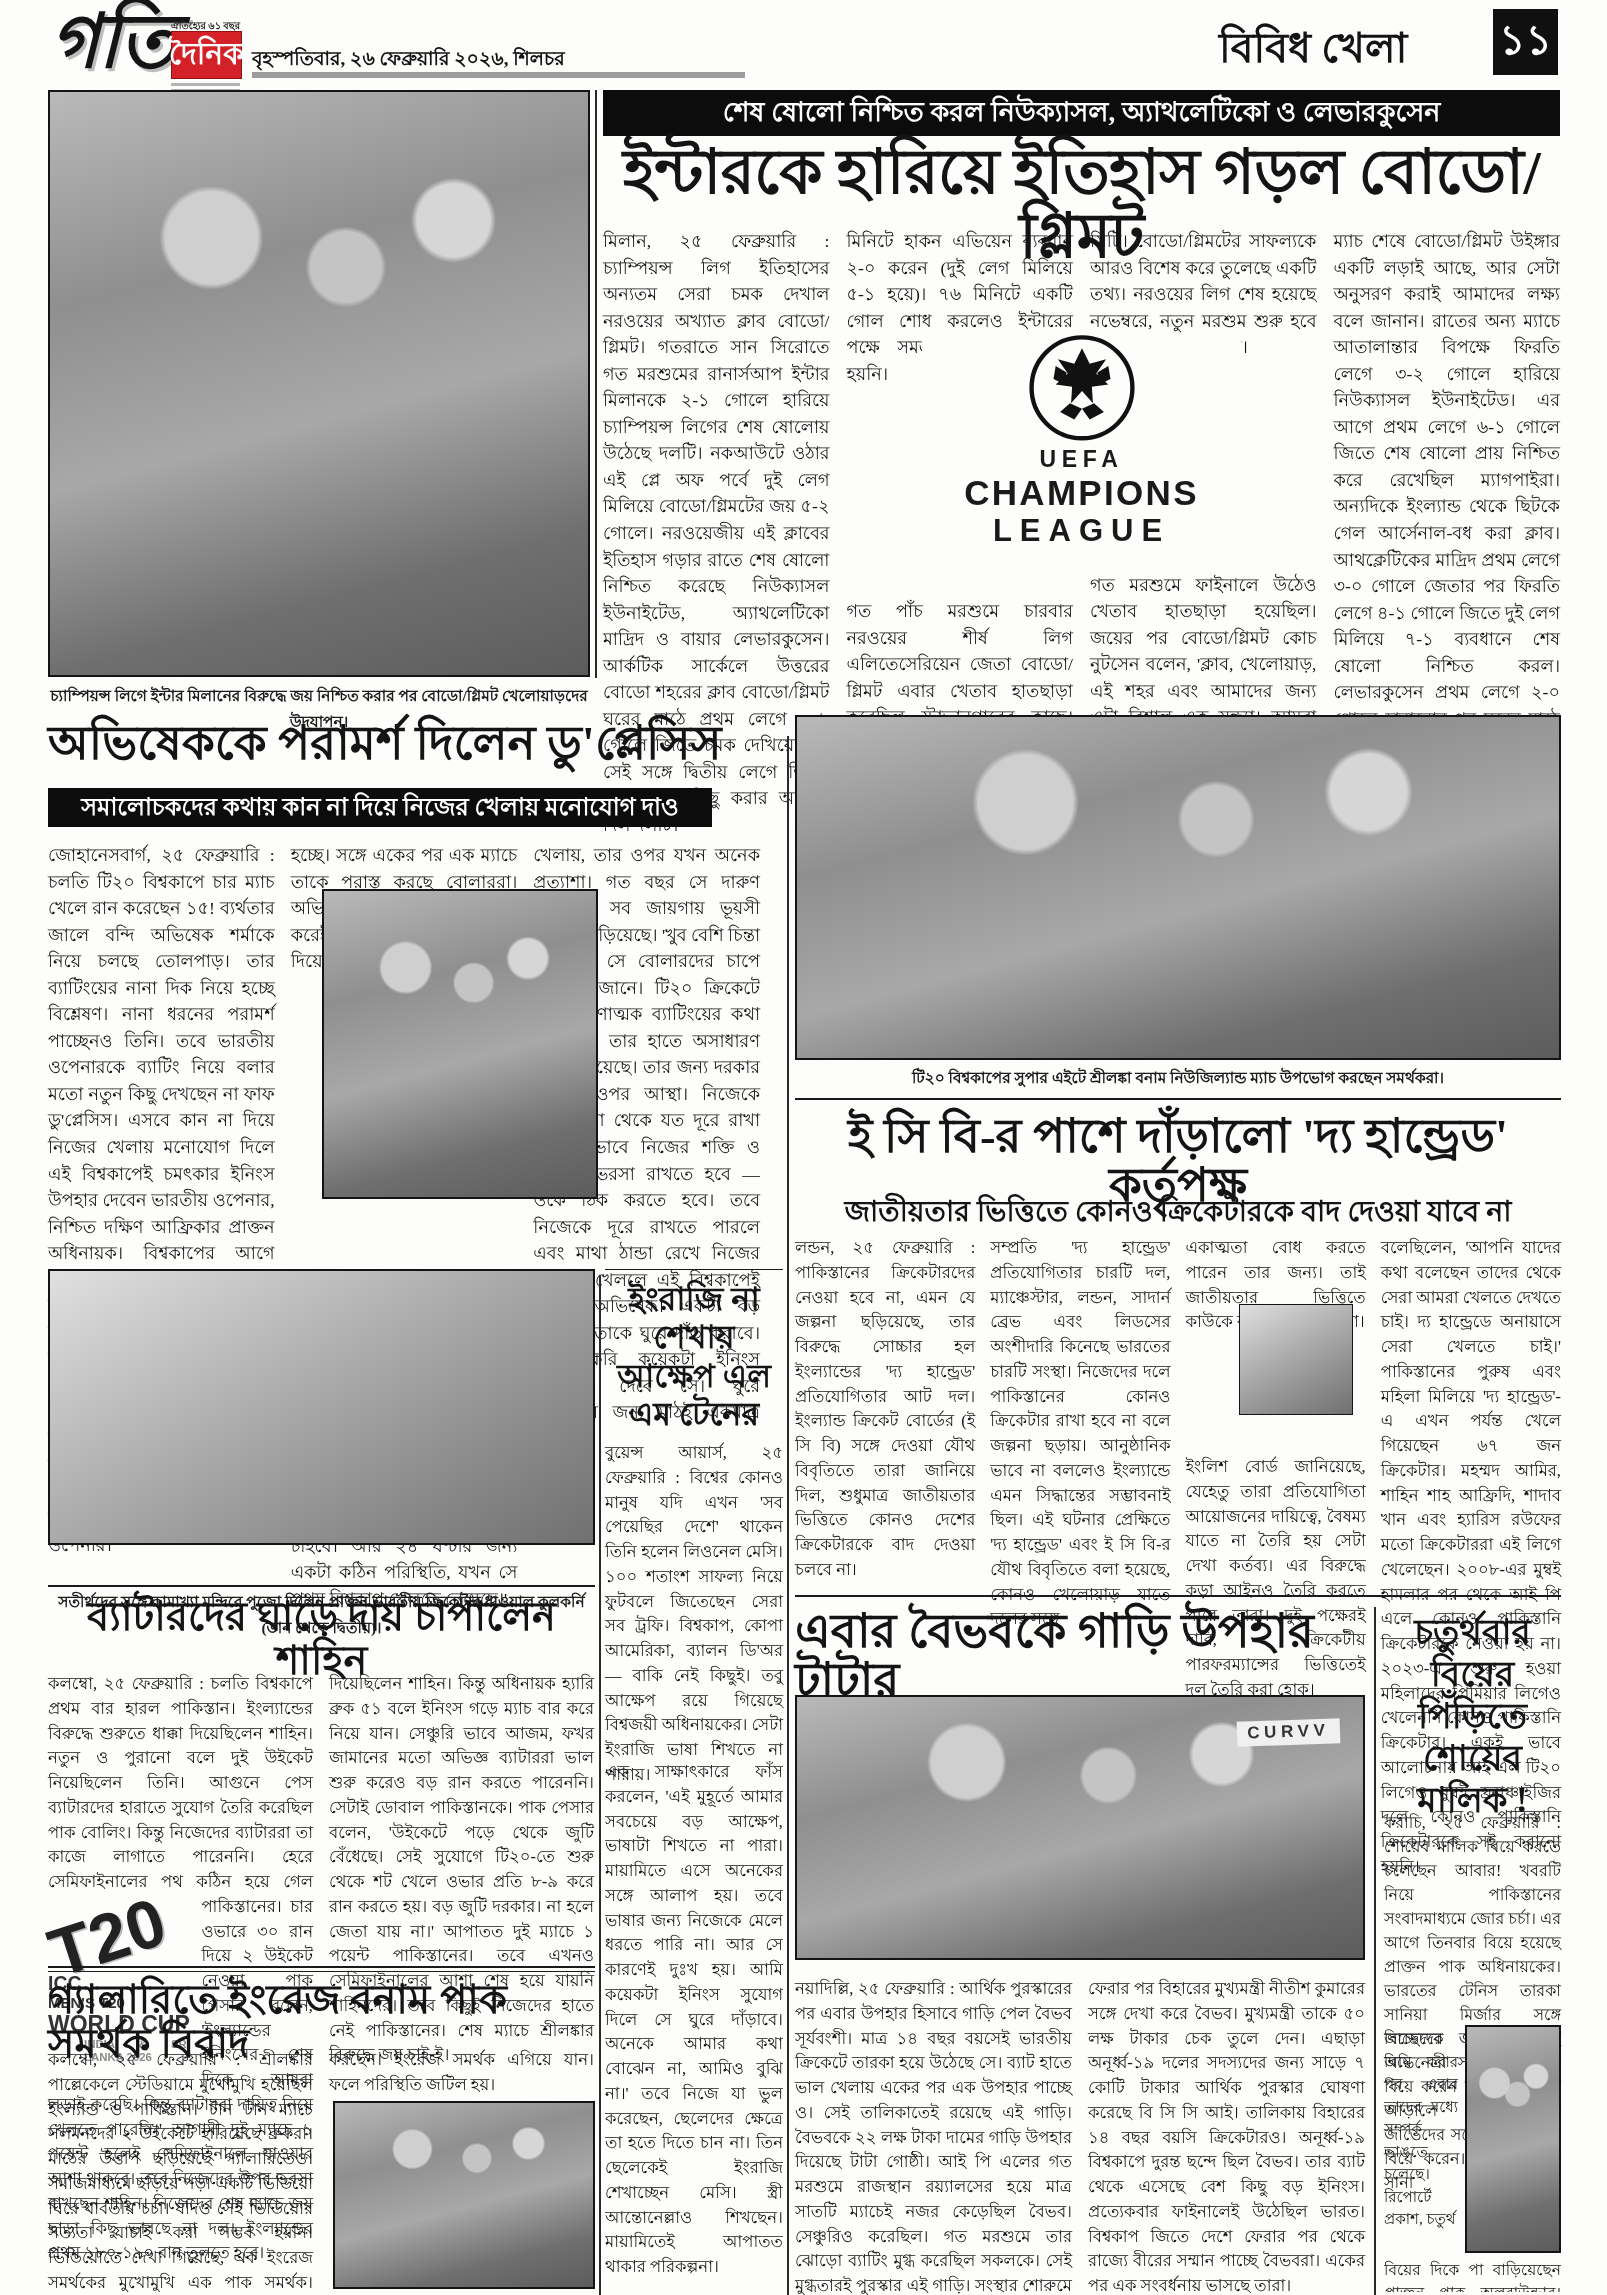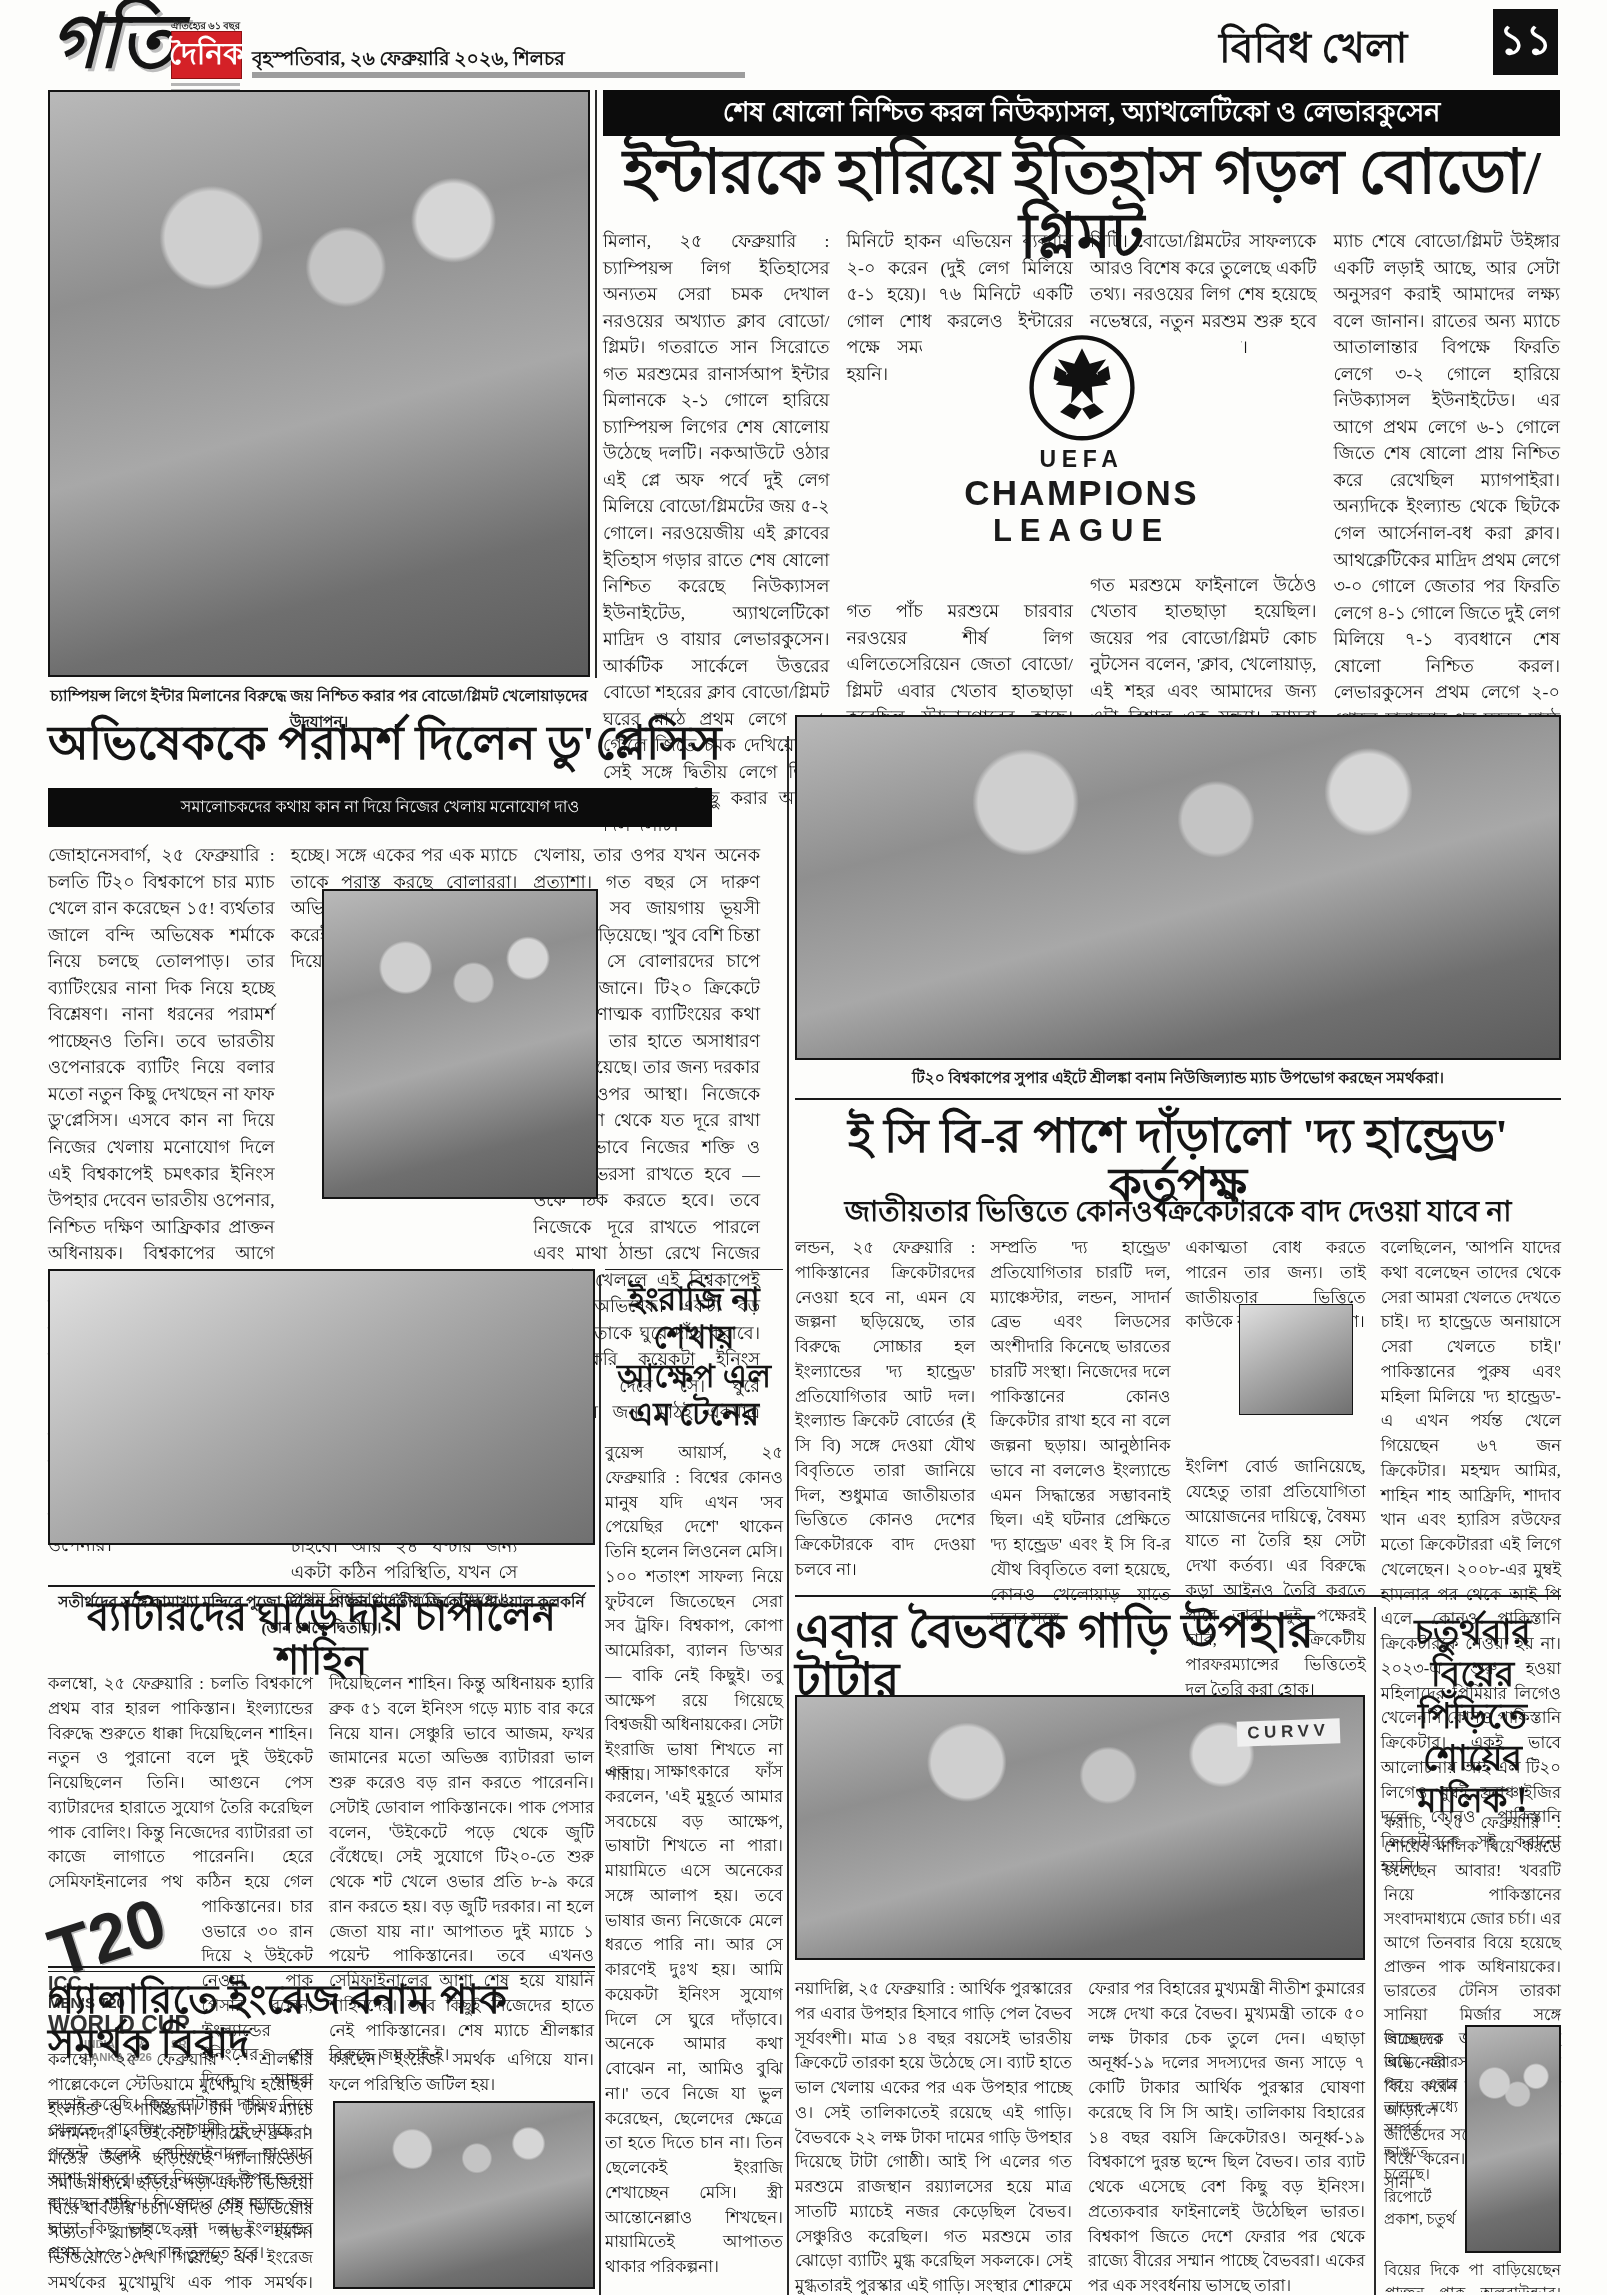--- a/index.html
+++ b/index.html
@@ -27,21 +27,21 @@
   .photo-light{background:linear-gradient(150deg,#e0e0e0,#ababab 45%,#8a8a8a 75%,#707070);}
   .caption{font-size:15.4px;font-weight:600;text-align:center;color:#1c1c1c;}
   
   .kicker{background:#0c0c0c;color:#fff;display:flex;align-items:center;justify-content:center;
           font-size:27px;font-weight:800;}
   .headline-xl{font-size:62px;font-weight:900;text-align:center;line-height:1.04;letter-spacing:-0.6px;}
   .headline-lg{font-size:47px;font-weight:900;line-height:1.05;}
   .headline-md{font-size:40px;font-weight:900;line-height:1.1;}
   .headline-sm{font-size:32px;font-weight:900;text-align:center;line-height:1.2;}
   .subhead-bar{background:#0c0c0c;color:#fff;display:flex;align-items:center;justify-content:center;
-               font-size:16px;font-weight:400;}
+               font-size:24px;font-weight:700;}
   .subhead-plain{font-size:28.5px;font-weight:900;text-align:center;}
   
   .cols{display:flex;}
   .col{font-size:17.7px;line-height:1.5;text-align:justify;hyphens:auto;}
   .body-txt{font-size:17.7px;line-height:1.5;text-align:justify;}
   .spacer{width:100%;}
   .vline{background:#2a2a2a;width:1.7px;}
   .hline{background:#1a1a1a;height:2.3px;}
   .hline-thin{background:#1a1a1a;height:1.1px;}
   

